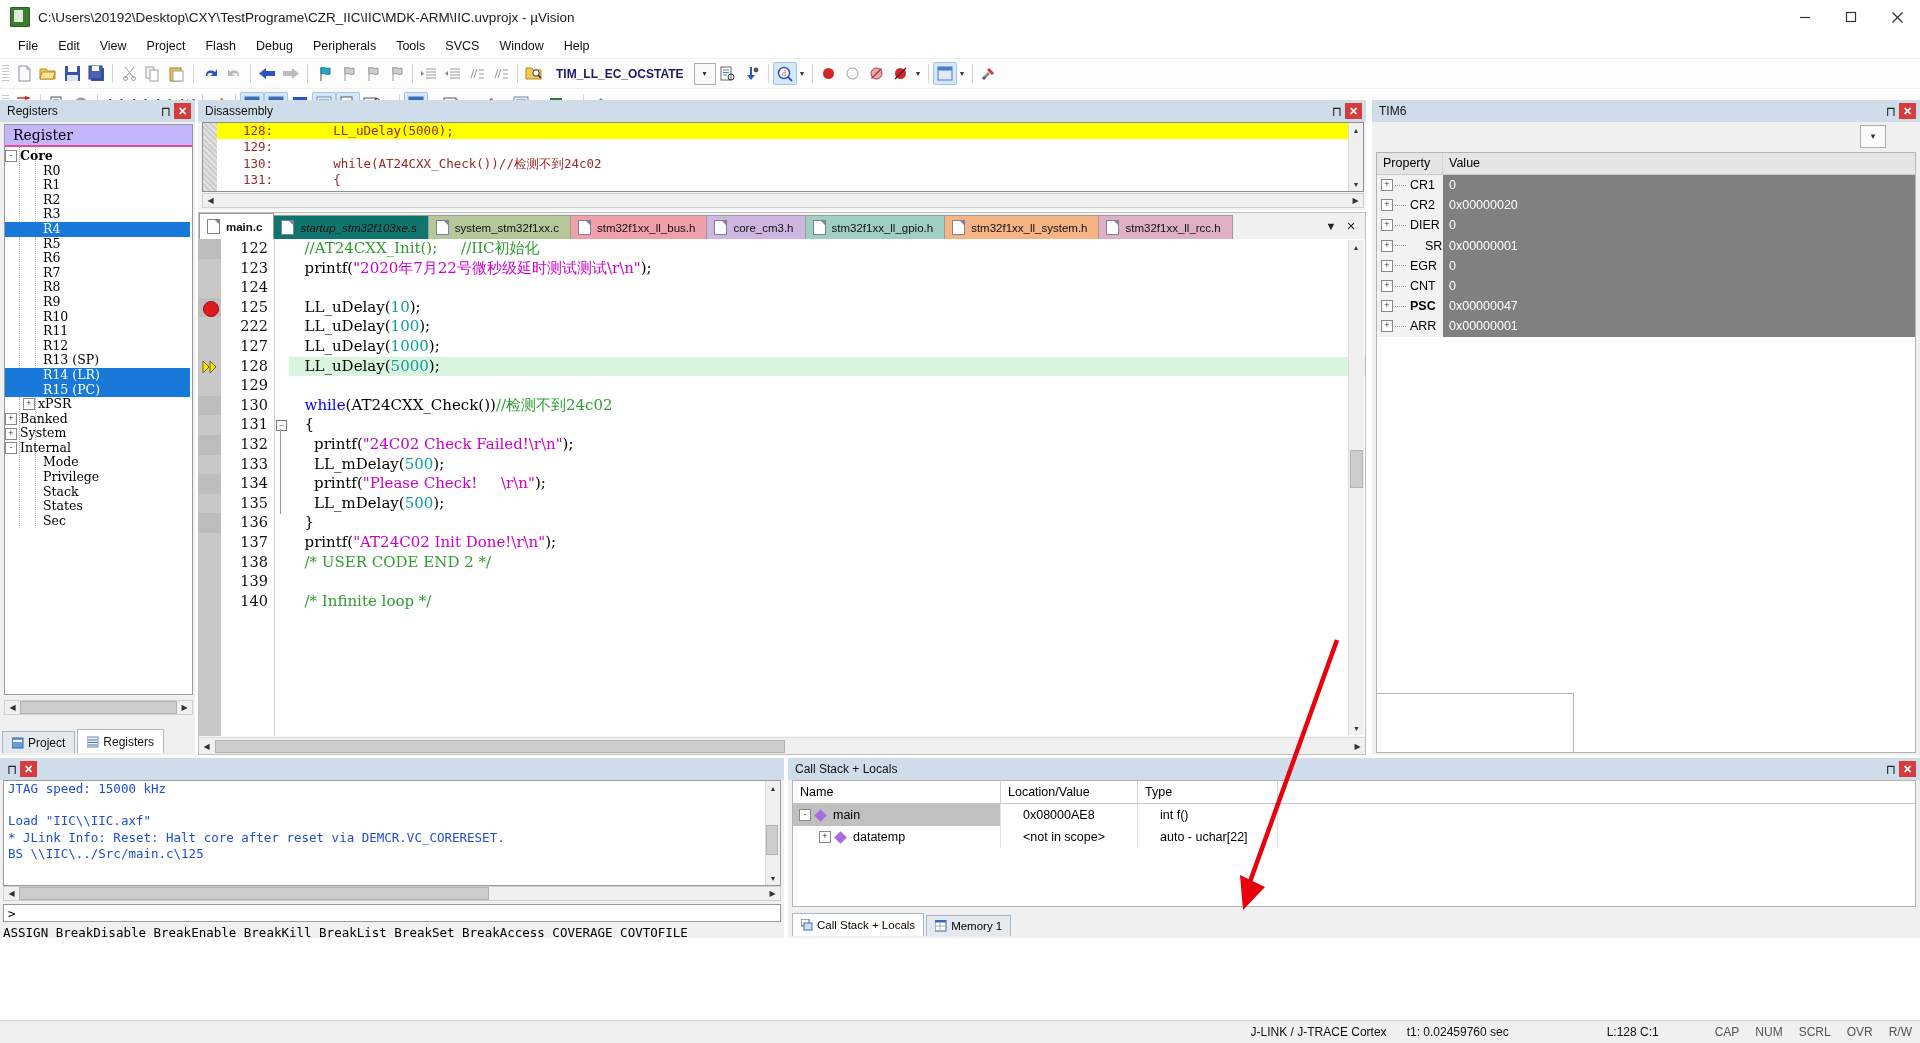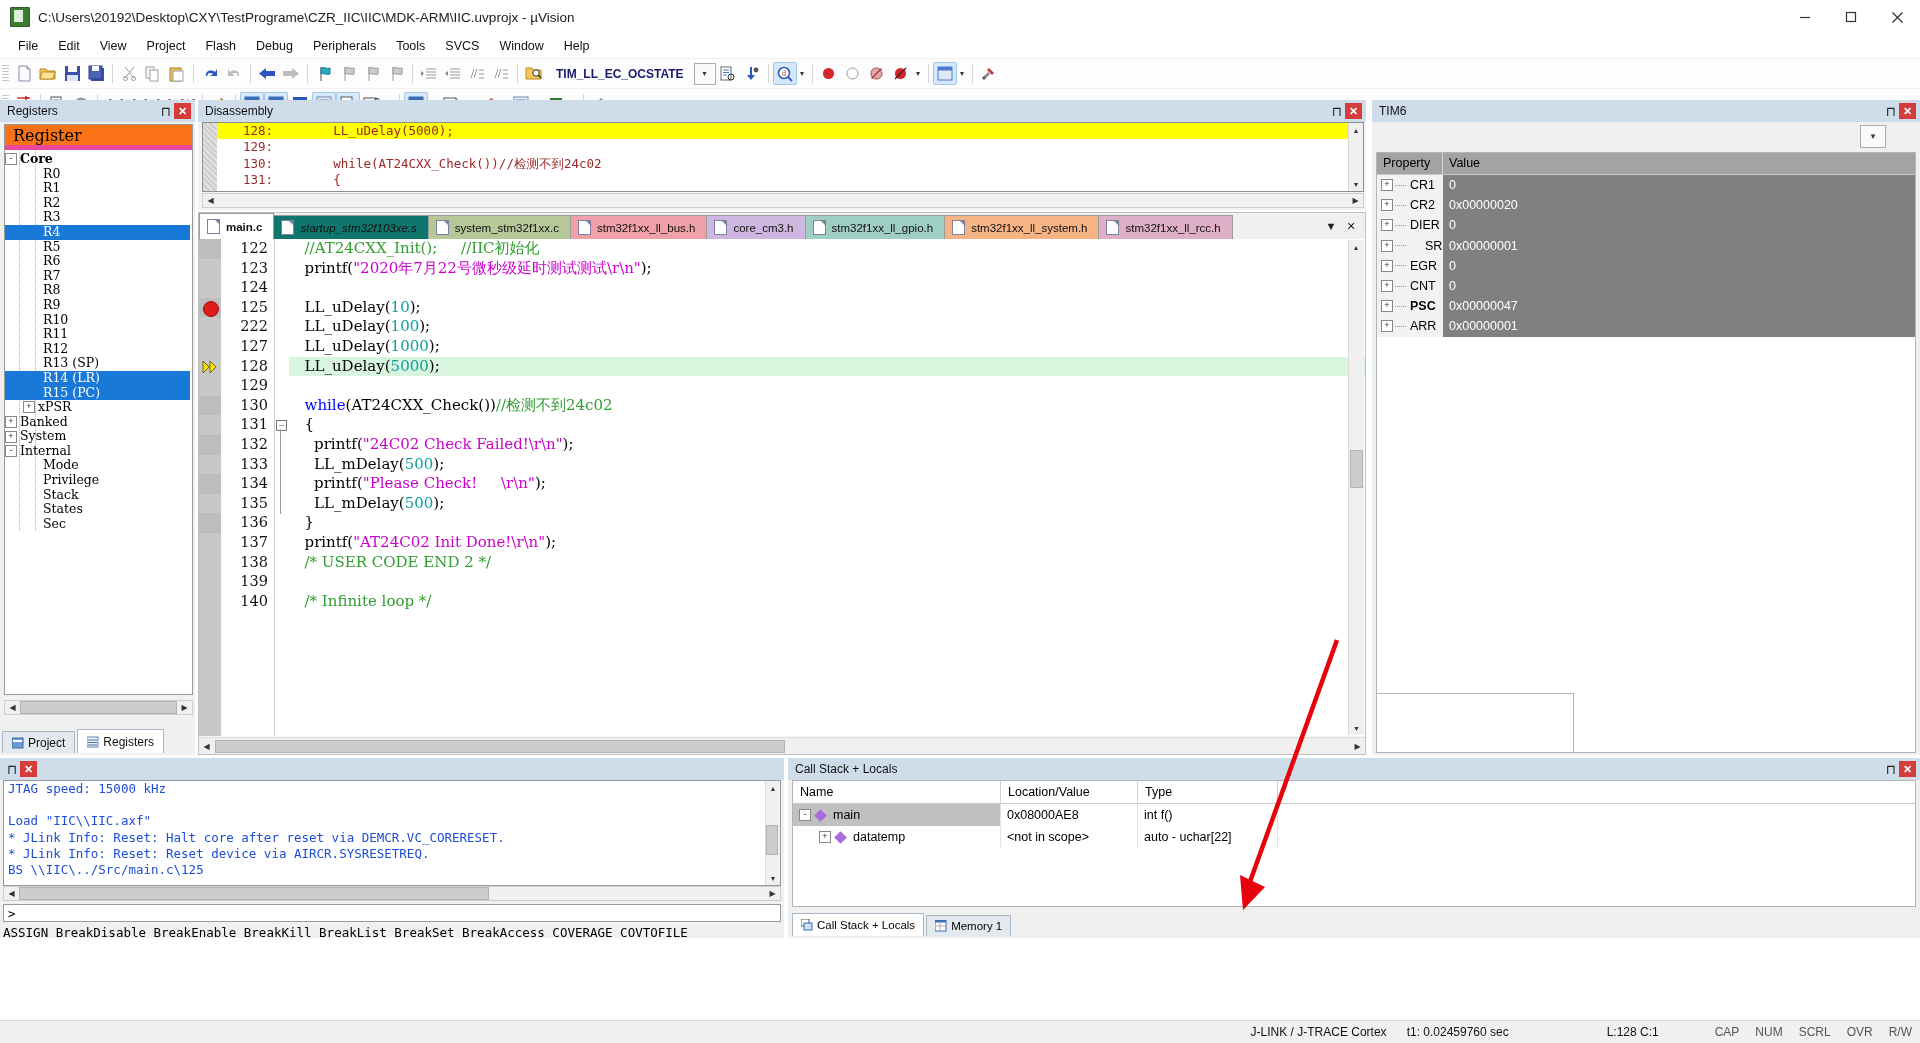--- a/index.html
+++ b/index.html
@@ -45,22 +45,22 @@
   
   .panel-head{height:22px;background:#cfddea;display:flex;align-items:center;
               font-size:12px;color:#111;padding-left:7px;box-sizing:border-box;}
   .panel-head .ttl{flex:1;white-space:nowrap;}
   .ph-close{width:17px;height:16px;margin-right:4px;background:#d73c3c;color:#fff;display:flex;align-items:center;justify-content:center;font-size:11px;font-weight:bold;}
   .pin{font-size:13px;color:#222;margin-right:3px;}
 
   
   .registers{position:absolute;left:0;top:0;width:195px;height:655px;background:#f0f0f0;}
   .reg-inner{position:absolute;left:4px;top:24px;right:2px;bottom:60px;border:1px solid #9a9a9a;background:#fff;overflow:hidden;}
-  .reg-colhead{height:20px;background:#f97316;border-bottom:5px solid #ec4899;
-               font-family:"DejaVu Serif",serif;font-size:16px;display:flex;align-items:center;padding-left:8px;}
+  .reg-colhead{height:20px;background:#c4b5fd;border-bottom:2px solid #ec4899;
+               font-family:"DejaVu Serif",serif;font-size:14px;display:flex;align-items:center;padding-left:8px;}
   .reg-tree{padding:2px 0 0 0;font-family:"DejaVu Serif",serif;font-size:12.5px;line-height:14.6px;}
   .reg-row{height:14.6px;display:flex;align-items:center;white-space:nowrap;position:relative;}
   .reg-row .exp{width:10px;height:10px;border:1px solid #888;background:#fff;font-size:9px;line-height:8px;
                 text-align:center;color:#333;margin-right:3px;flex:0 0 auto;font-family:"Liberation Sans",sans-serif;}
   .reg-row.sel{background:#1879d8;color:#fff;}
   .reg-lbl{padding-right:4px;}
   .guide{position:absolute;left:14px;top:0;bottom:0;width:1px;
          background-image:repeating-linear-gradient(to bottom,#b0b0b0 0,#b0b0b0 1px,transparent 1px,transparent 2px);}
   .guide2{position:absolute;left:30px;top:0;bottom:0;width:1px;
          background-image:repeating-linear-gradient(to bottom,#b0b0b0 0,#b0b0b0 1px,transparent 1px,transparent 2px);}
@@ -120,21 +120,21 @@
   .ed-vscroll{position:absolute;right:1px;top:27px;bottom:19px;width:15px;background:#f0f0f0;border-left:1px solid #dadada;}
   .ed-vthumb{position:absolute;right:1px;width:13px;background:#cdcdcd;border:1px solid #b3b3b3;box-sizing:border-box;}
   .ed-hs{position:absolute;left:0;right:0;bottom:0;height:16px;background:#f0f0f0;border-top:1px solid #dcdcdc;display:flex;align-items:center;justify-content:space-between;}
 
   
   .tim6{position:absolute;left:1372px;top:0;width:548px;height:655px;background:#f0f0f0;}
   .tim6 .panel-head{background:#cfddea;}
   .t6-combo{height:28px;display:flex;align-items:center;justify-content:flex-end;padding-right:34px;}
   .t6-combo .cb{width:24px;height:21px;border:1px solid #adadad;background:#fafafa;display:flex;align-items:center;justify-content:center;font-size:9px;color:#333;}
   .t6-grid{position:absolute;left:4px;top:52px;right:4px;bottom:2px;background:#fff;border:1px solid #b4b4b4;overflow:hidden;}
-  .t6-head{height:21px;display:flex;border-bottom:1px solid #c9c9c9;background:#a3a3a3;font-size:12.5px;}
+  .t6-head{height:21px;display:flex;border-bottom:1px solid #c9c9c9;background:#e5e5e5;font-size:12.5px;}
   .t6-head div{padding:3px 0 0 6px;box-sizing:border-box;}
   .t6-c1{width:66px;border-right:1px solid #d5d5d5;}
   .t6-c2{flex:1;}
   .t6-row{height:20.2px;display:flex;align-items:center;font-size:12.5px;}
   .t6-prop{width:66px;display:flex;align-items:center;box-sizing:border-box;height:20.2px;background:#f2f2f2;}
   .t6-val{flex:1;height:20.2px;line-height:20.2px;padding-left:6px;box-sizing:border-box;color:#fff;background:#808080;font-size:12.5px;}
   .t6-exp{width:10px;height:10px;border:1px solid #888;background:#fff;font-size:9px;line-height:8px;text-align:center;color:#333;margin:0 2px 0 4px;font-family:"Liberation Sans",sans-serif;}
   .t6-dots{width:12px;height:1px;background-image:repeating-linear-gradient(to right,#999 0 1px,transparent 1px 2px);}
   .t6-sub{position:absolute;left:4px;bottom:2px;width:196px;height:58px;background:#fff;border:1px solid #b4b4b4;}
 
@@ -153,21 +153,21 @@
   .callstack{position:absolute;left:788px;top:658px;width:1132px;height:180px;background:#f0f0f0;}
   .cs-grid{position:absolute;left:4px;top:22px;right:4px;height:125px;background:#fff;border:1px solid #b4b4b4;overflow:hidden;}
   .cs-head{height:22px;display:flex;background:#fff;border-bottom:1px solid #c9c9c9;font-size:12.5px;}
   .cs-head div{padding:4px 0 0 7px;box-sizing:border-box;border-right:1px solid #d2d2d2;}
   .cs-c1{width:208px;}
   .cs-c2{width:137px;}
   .cs-c3{width:140px;}
   .cs-c4{flex:1;border-right:none !important;}
   .cs-row{height:22px;display:flex;font-size:12.5px;align-items:center;}
   .cs-row.sel .cell1{background:#c0c0c0;}
-  .cell{height:22px;line-height:22px;box-sizing:border-box;border-right:1px solid #e2e2e2;padding-left:6px;overflow:hidden;white-space:nowrap;}
+  .cell{height:22px;line-height:22px;box-sizing:border-box;border-right:1px solid #e2e2e2;padding-left:22px;overflow:hidden;white-space:nowrap;}
   .cell1{width:208px;display:flex;align-items:center;padding-left:4px;gap:3px;}
   .cell2{width:137px;}
   .cell3{width:140px;}
   .cs-exp{width:10px;height:10px;border:1px solid #888;background:#fff;font-size:9px;line-height:8px;text-align:center;color:#333;flex:0 0 auto;}
   .diamond{width:9px;height:9px;background:#a86be0;transform:rotate(45deg);flex:0 0 auto;margin:0 2px;}
   .cs-tabs{position:absolute;left:4px;bottom:2px;height:22px;display:flex;align-items:flex-end;}
   .cst{height:20px;display:flex;align-items:center;padding:0 8px;border:1px solid #a9b8c6;border-bottom:none;background:#e3e9ef;font-size:11.5px;margin-right:2px;gap:4px;}
   .cst.active{background:#fff;height:22px;}
 
   
@@ -969,21 +969,20 @@
       <div class="panel-head">
         <span class="pin">⊓</span>
         <span class="ph-close">✕</span>
       </div>
       <div class="cmd-out">
         <div id="cmd-lines">
             <div class="cmd-line">JTAG speed: 15000 kHz</div>
             <div class="cmd-line"> </div>
             <div class="cmd-line">Load "IIC\\IIC.axf"</div>
             <div class="cmd-line">* JLink Info: Reset: Halt core after reset via DEMCR.VC_CORERESET.</div>
-            <div class="cmd-line">* JLink Info: Reset: Reset device via AIRCR.SYSRESETREQ.</div>
             <div class="cmd-line">BS \\IIC\../Src/main.c\125</div>
           </div>
         <div class="cmd-vs">
           <div class="vs-arrow">▲</div>
           <div style="position:absolute;top:44px;width:12px;height:30px;background:#cdcdcd;border:1px solid #b3b3b3;box-sizing:border-box"></div>
           <div style="position:absolute;bottom:0;width:14px" class="vs-arrow">▼</div>
         </div>
       </div>
       <div class="cmd-hs">
         <div class="hs-arrow">◀</div>

